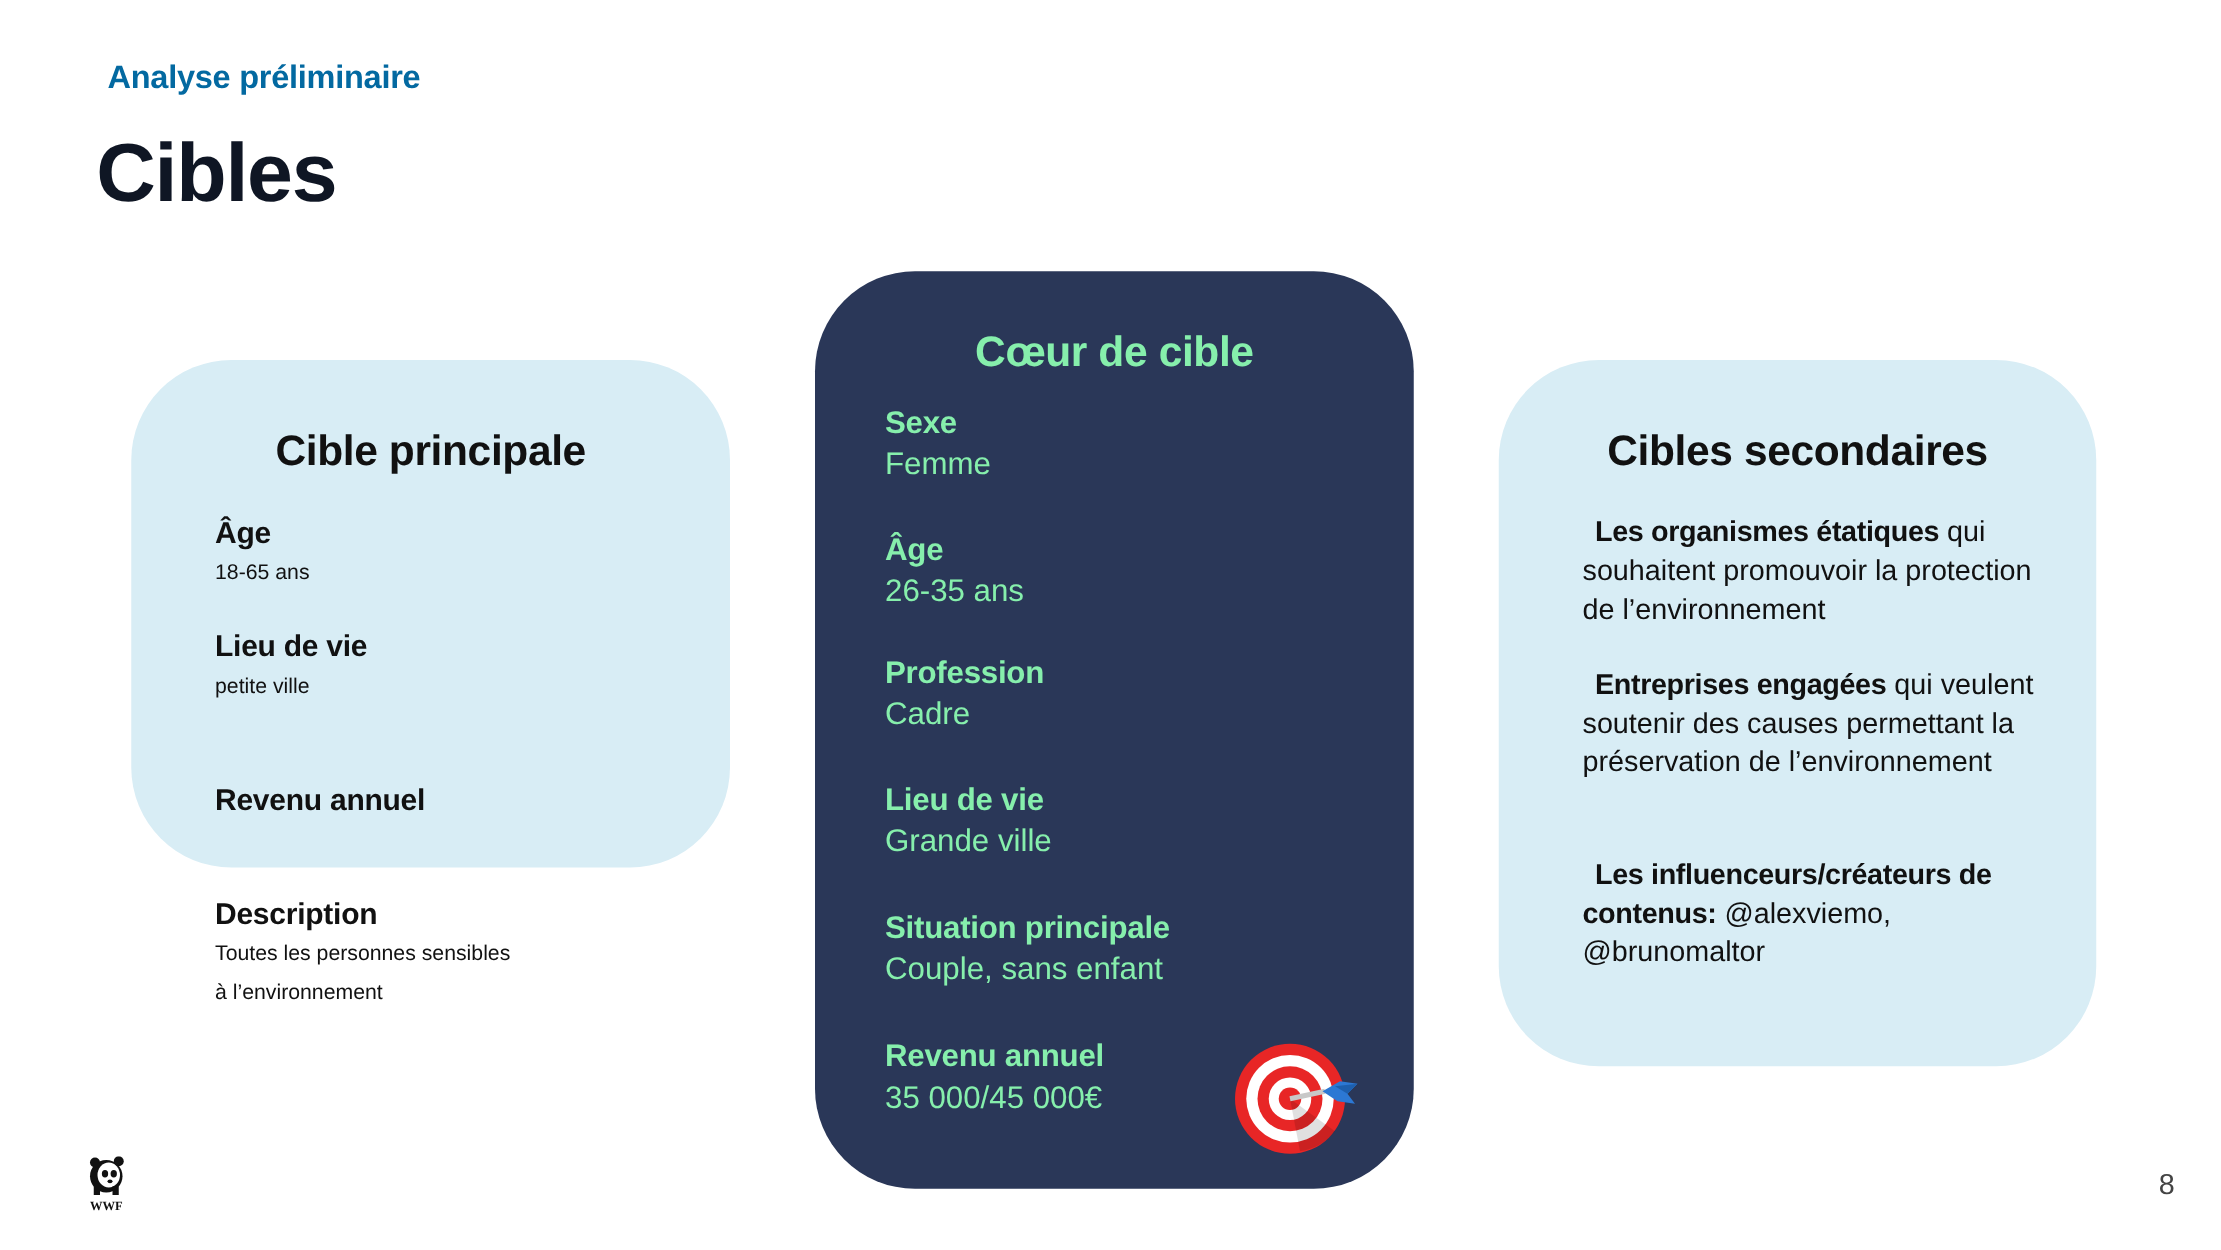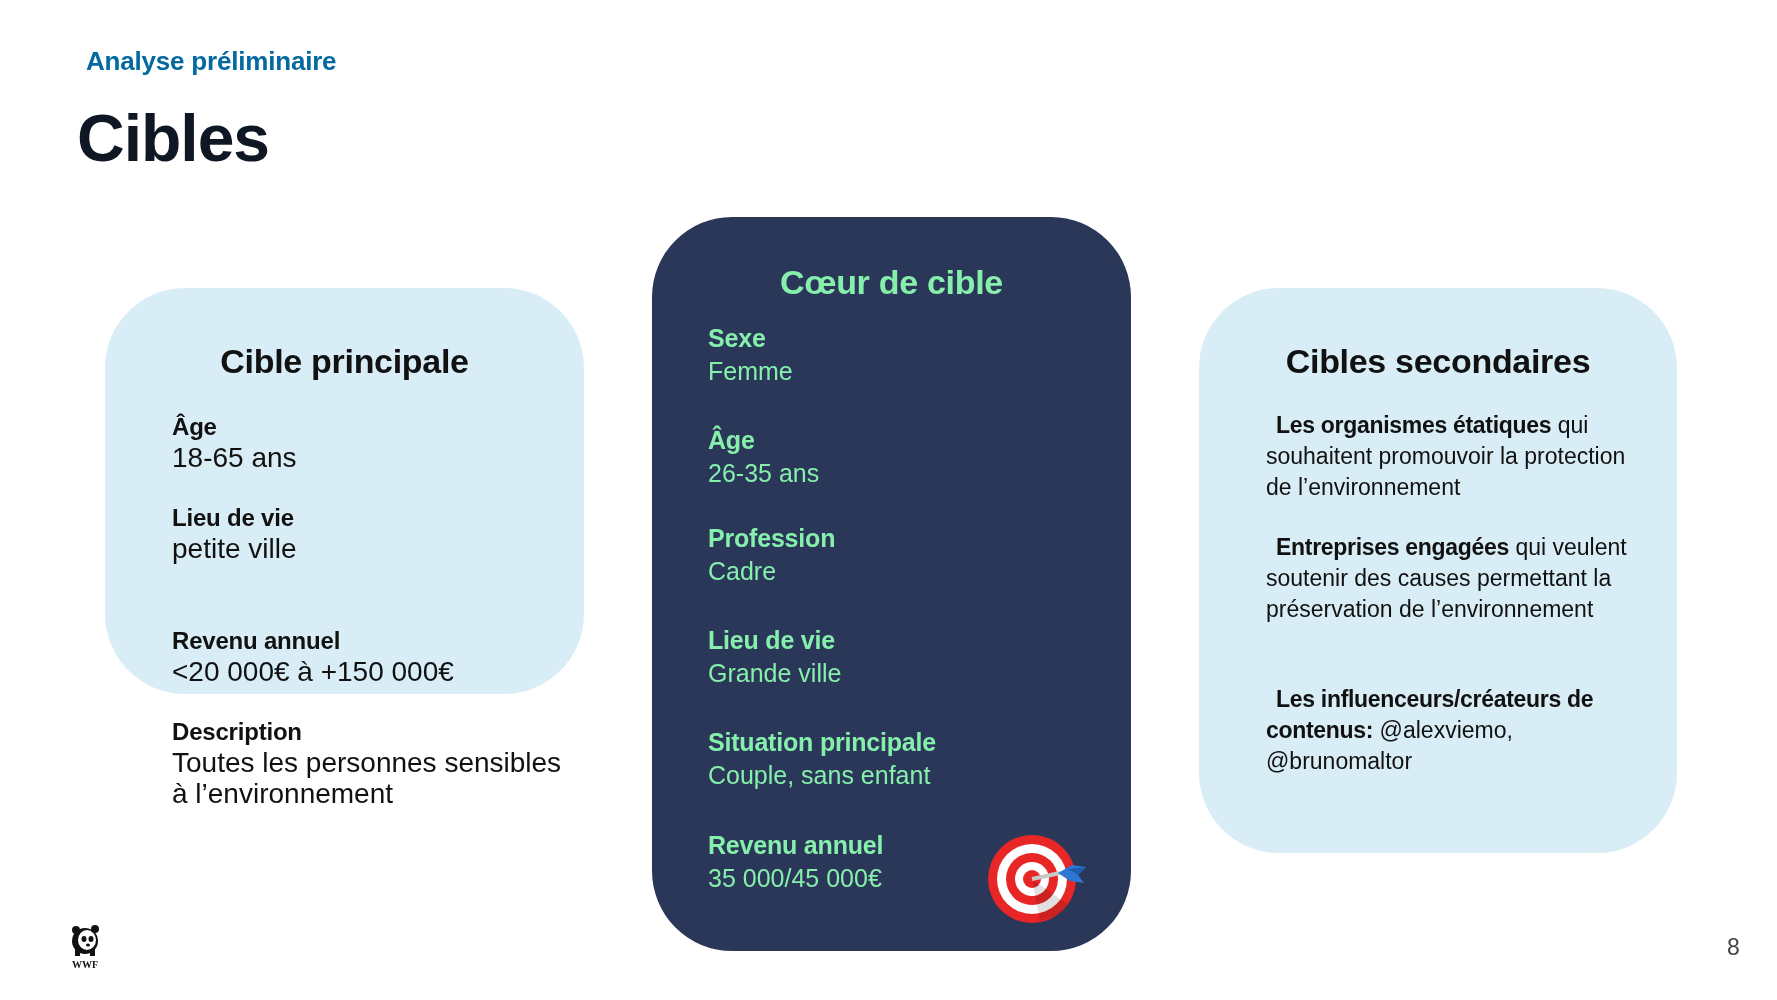--- a/index.html
+++ b/index.html
@@ -23,21 +23,21 @@
   .card-left { left:105px; top:288px; width:479px; height:406px; }
   .card-center { left:652px; top:217px; width:479px; height:734px; }
   .card-right { left:1199px; top:288px; width:478px; height:565px;padding-left:12px; }
 
   .card-title {
     position:absolute; left:0; right:0; text-align:center; font-weight:bold; font-size:34px;
     letter-spacing:-0.3px;
   }
   .field { position:absolute; }
   .field .label { font-weight:bold; font-size:24px; line-height:31px; display:block; letter-spacing:-0.2px; }
-  .field .value { font-size:28px; line-height:31px; display:block; }
+  .field .value { font-size:17px; line-height:31px; display:block; }
   .dark .field .label { font-size:25px; }
   .dark .field .value { font-size:25px; line-height:34px; }
 
   .para { position:absolute; left:67px; width:380px; font-size:23px; line-height:31px; }
   .para b { font-weight:bold; letter-spacing:-0.3px;margin-left:10px; }
 
   .target-icon { position:absolute; left:336px; top:610px; width:100px; height:100px; }
   .wwf-logo { position:absolute; left:68px; top:925px; width:34px; height:45px; }
   .page-number { position:absolute; left:1727px; top:934px; font-size:23px; color:#444; }
 </style>
@@ -52,21 +52,20 @@
   <div class="field" style="left:67px; top:123px;">
     <span class="label">Âge</span>
     <span class="value">18-65 ans</span>
   </div>
   <div class="field" style="left:67px; top:214px;">
     <span class="label">Lieu de vie</span>
     <span class="value">petite ville</span>
   </div>
   <div class="field" style="left:67px; top:337px;">
     <span class="label">Revenu annuel</span>
-    <span class="value">&lt;20 000€ à +150 000€</span>
   </div>
   <div class="field" style="left:67px; top:428px;">
     <span class="label">Description</span>
     <span class="value">Toutes les personnes sensibles</span>
     <span class="value">à l’environnement</span>
   </div>
 </div>
 
 <div class="card dark card-center">
   <div class="card-title" style="top:46px;">Cœur de cible</div>

